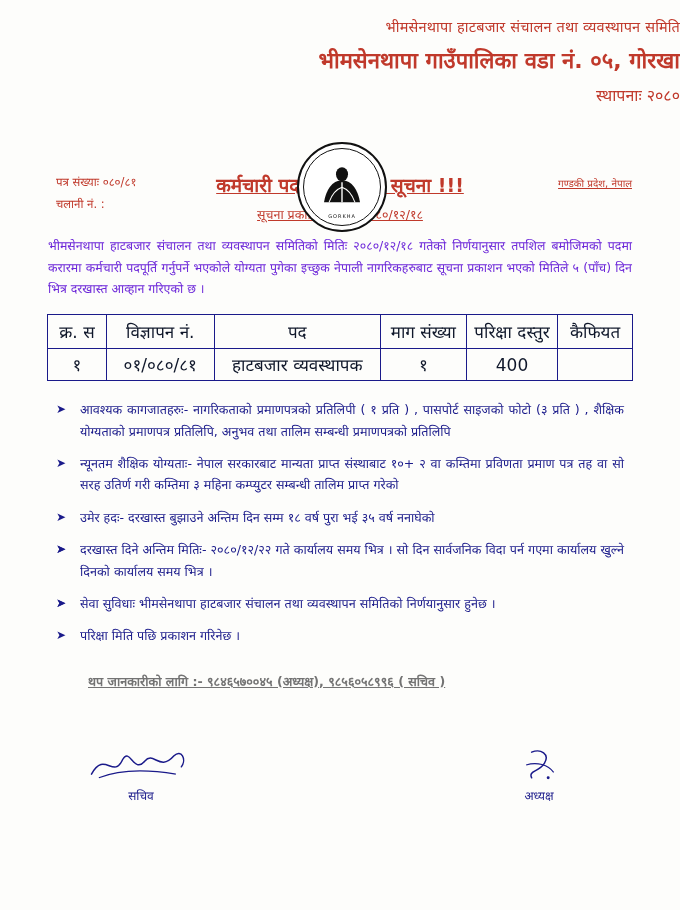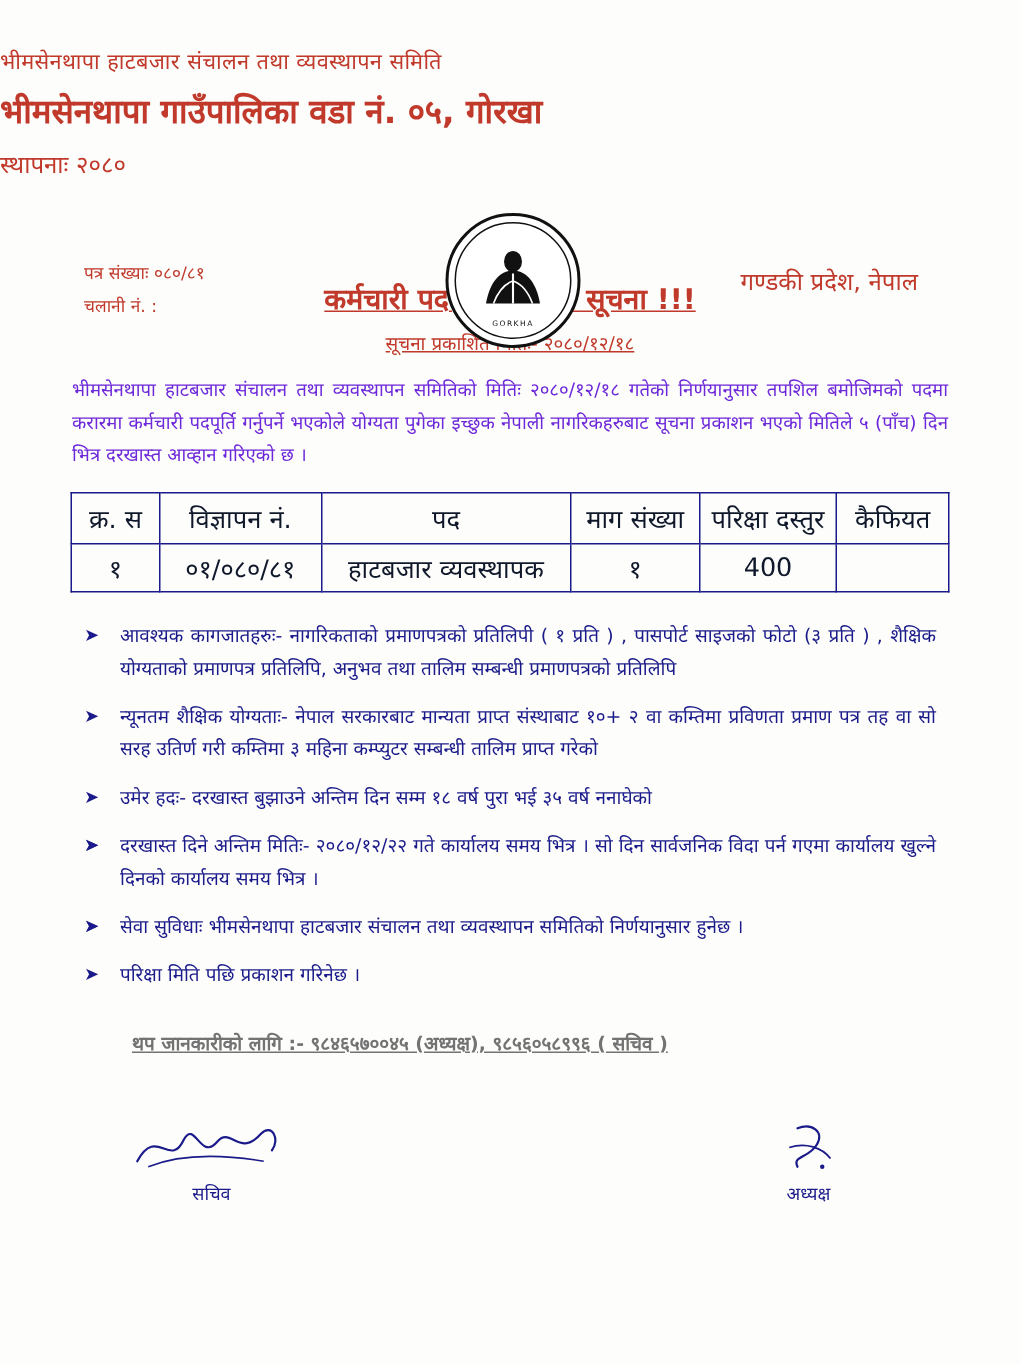--- a/index.html
+++ b/index.html
@@ -16,22 +16,22 @@
     position: relative;
   }
   .page {
     position: relative;
     width: 680px;
     height: 910px;
     background: #fdfdfb;
   }
   
   .header {
-    text-align: left;
-    padding-top: 30px;
+    text-align: right;
+    padding-top: 16px;
   }
   .hdr-line1 {
     font-size: 14.5px;
     color: #c0392b;
     letter-spacing: .2px;
   }
   .hdr-line2 {
     font-size: 22px;
     color: #c0392b;
     margin-top: 8px;
@@ -88,24 +88,25 @@
   .ref-left {
     position: absolute;
     left: 56px;
     top: 172px;
     font-size: 11.5px;
     color: #c0392b;
     line-height: 1.9;
   }
   .ref-right {
     position: absolute;
-    right: 68px;
+    right: 48px;
     top: 176px;
-    font-size: 16px;
-    color: #c0392b;
+    font-size: 10px;
+    color: #c0392b;
+    text-decoration: underline;
   }
   
   .title {
     text-align: center;
     margin-top: 66px;
     font-size: 19px;
     font-weight: 700;
     color: #c0392b;
     text-decoration: underline;
   }

